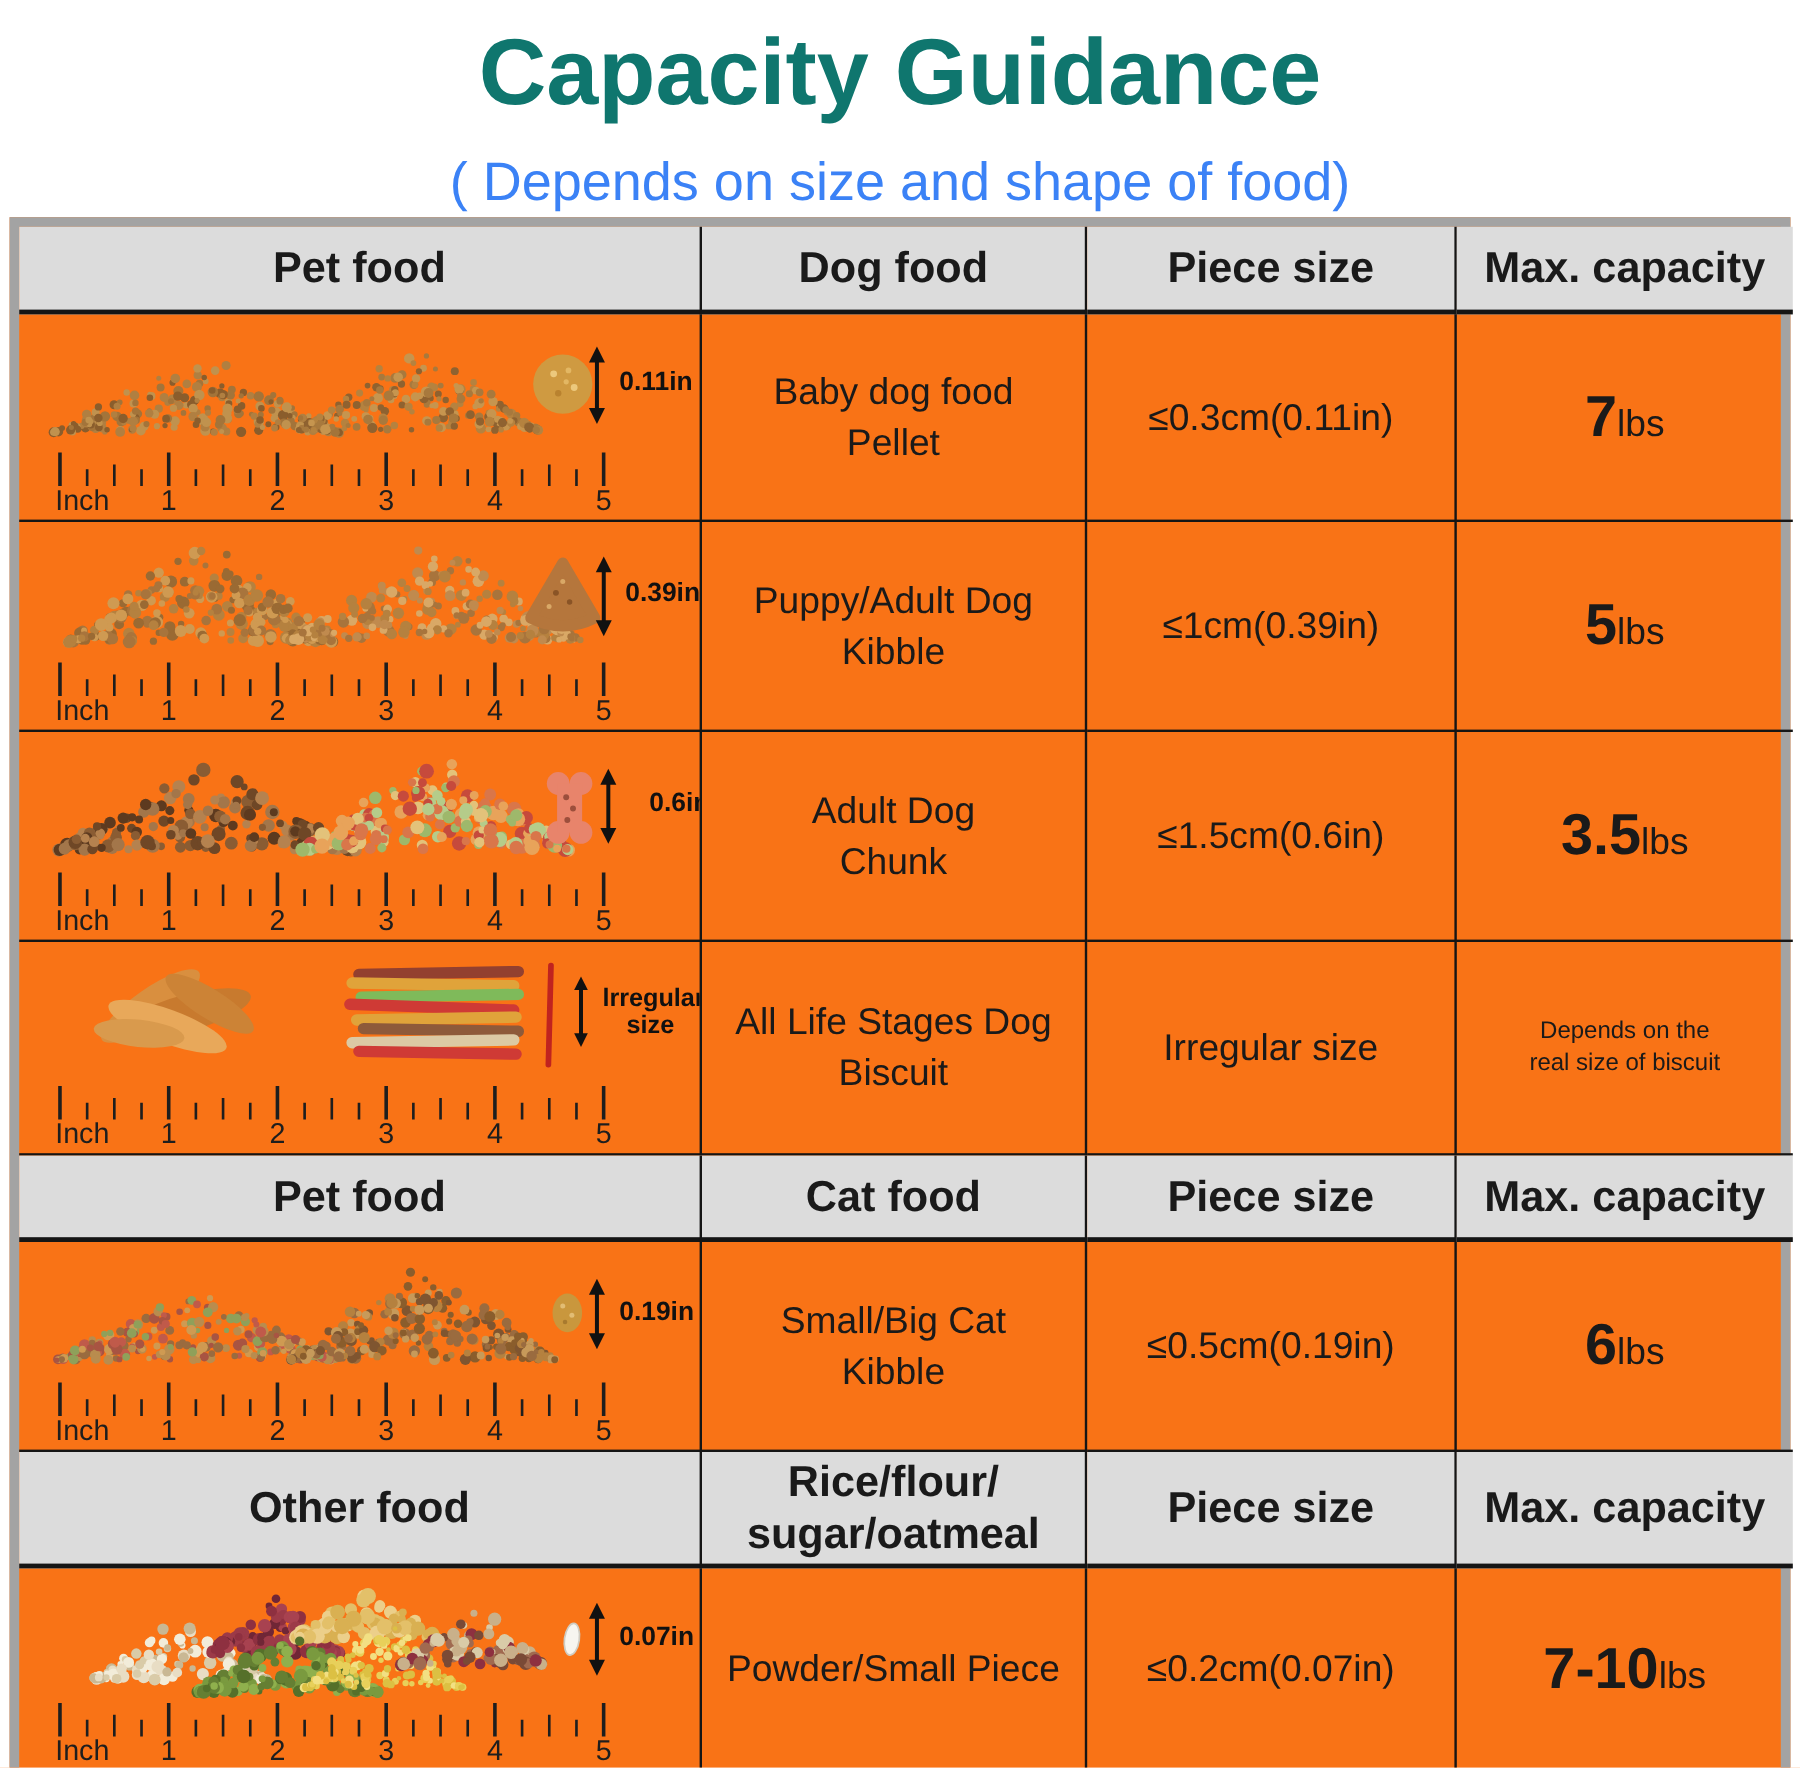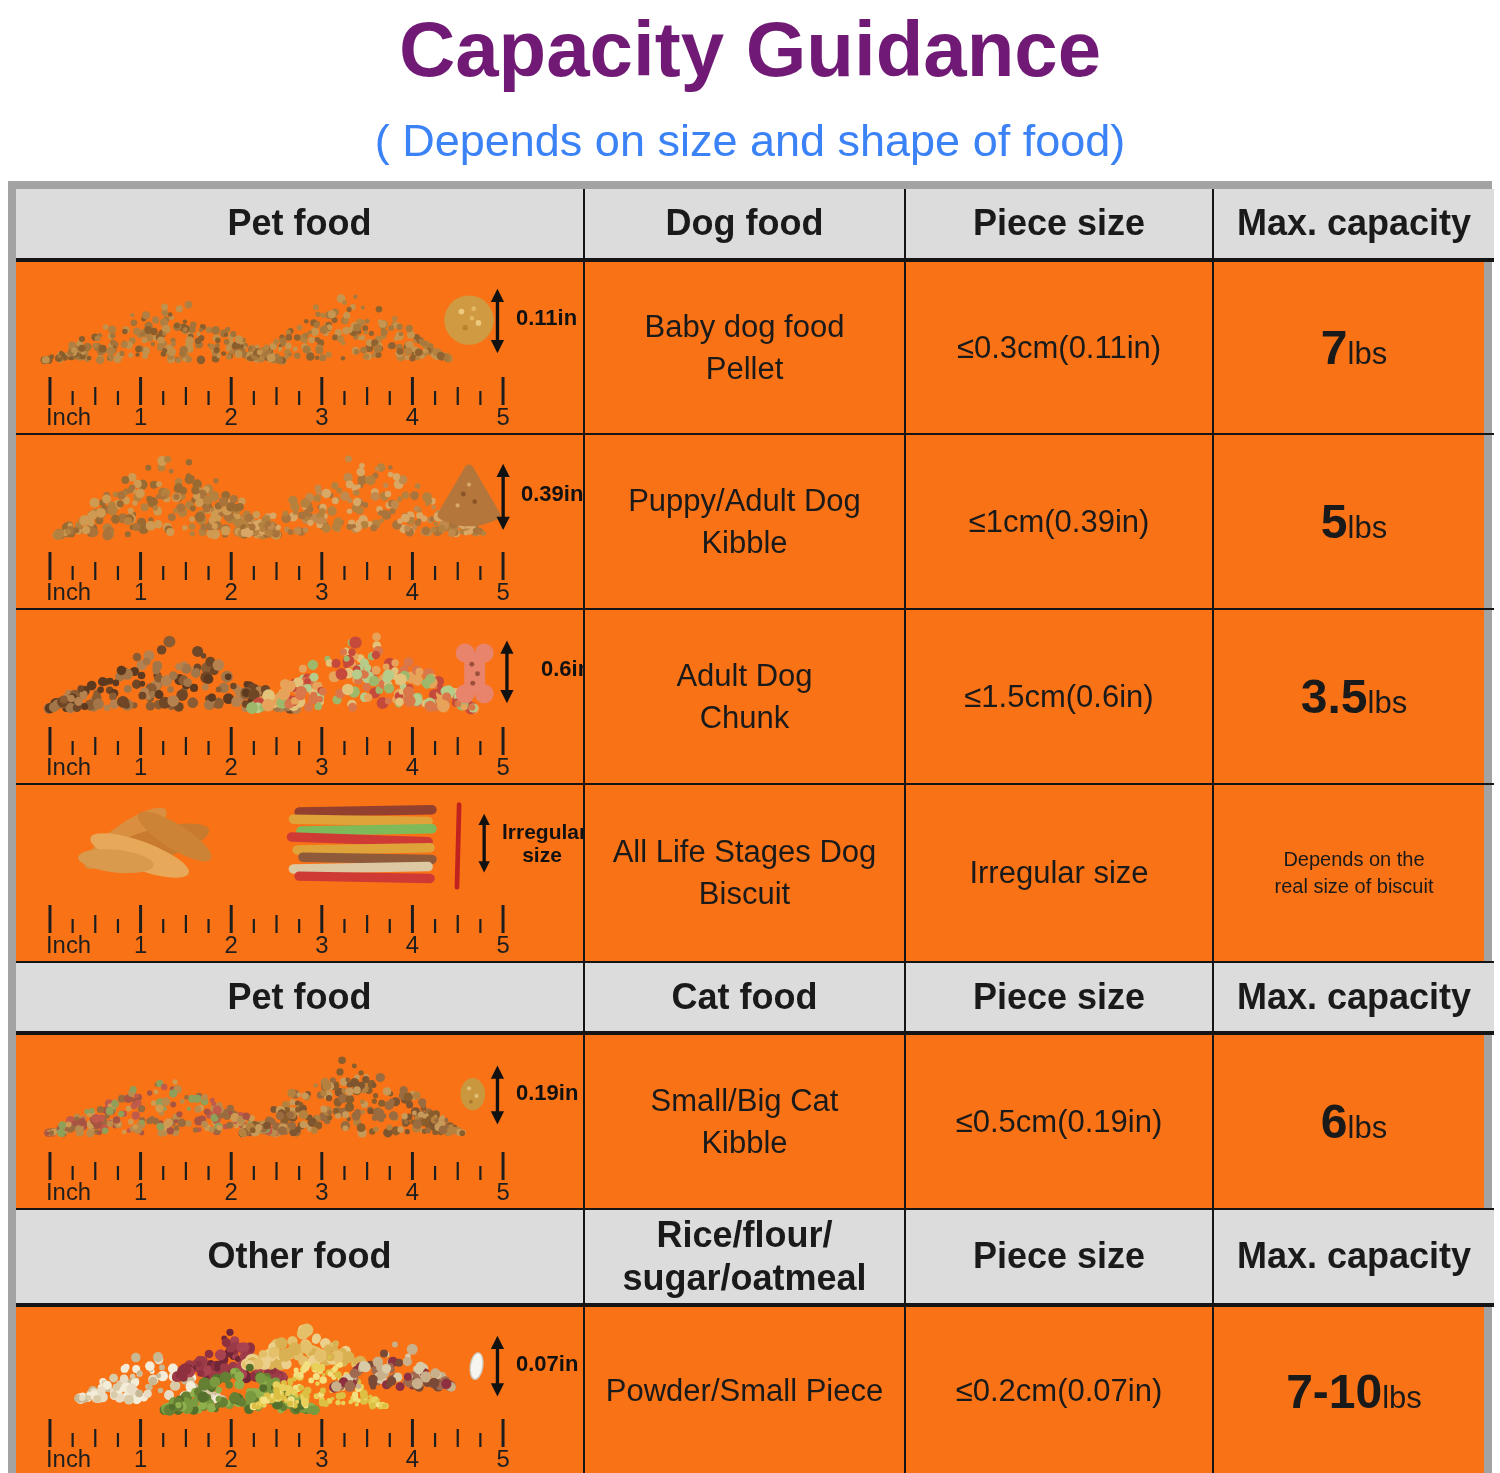--- a/index.html
+++ b/index.html
@@ -2,21 +2,21 @@
 <html><head>
 <meta charset="utf-8">
 <style>
   * { margin:0; padding:0; box-sizing:border-box; }
   html,body { background:#fff; }
   body {
     width:1500px; height:1473px; position:relative;
     font-family:"Liberation Sans", sans-serif; color:#1a1a1a;
     overflow:hidden;
   }
-  .title { text-align:center; padding-top:4px; font-size:78px; font-weight:800; letter-spacing:0px; color:#701a75; }
+  .title { text-align:center; padding-top:15px; font-size:78px; font-weight:800; letter-spacing:0px; color:#0f766e; }
   .subtitle { text-align:center; margin-top:20px; font-size:45px; font-weight:400; color:#3b82f6; }
 
   .cap-table {
     position:absolute; left:8px; top:181px; width:1484px;
     border:8px solid #a3a3a3;
     display:grid;
     grid-template-columns:569px 321px 308px 280px;
     grid-template-rows:73px 173px 175px 175px 178px 72px 175px 97px 168px;
     background:#f97316;
   }

